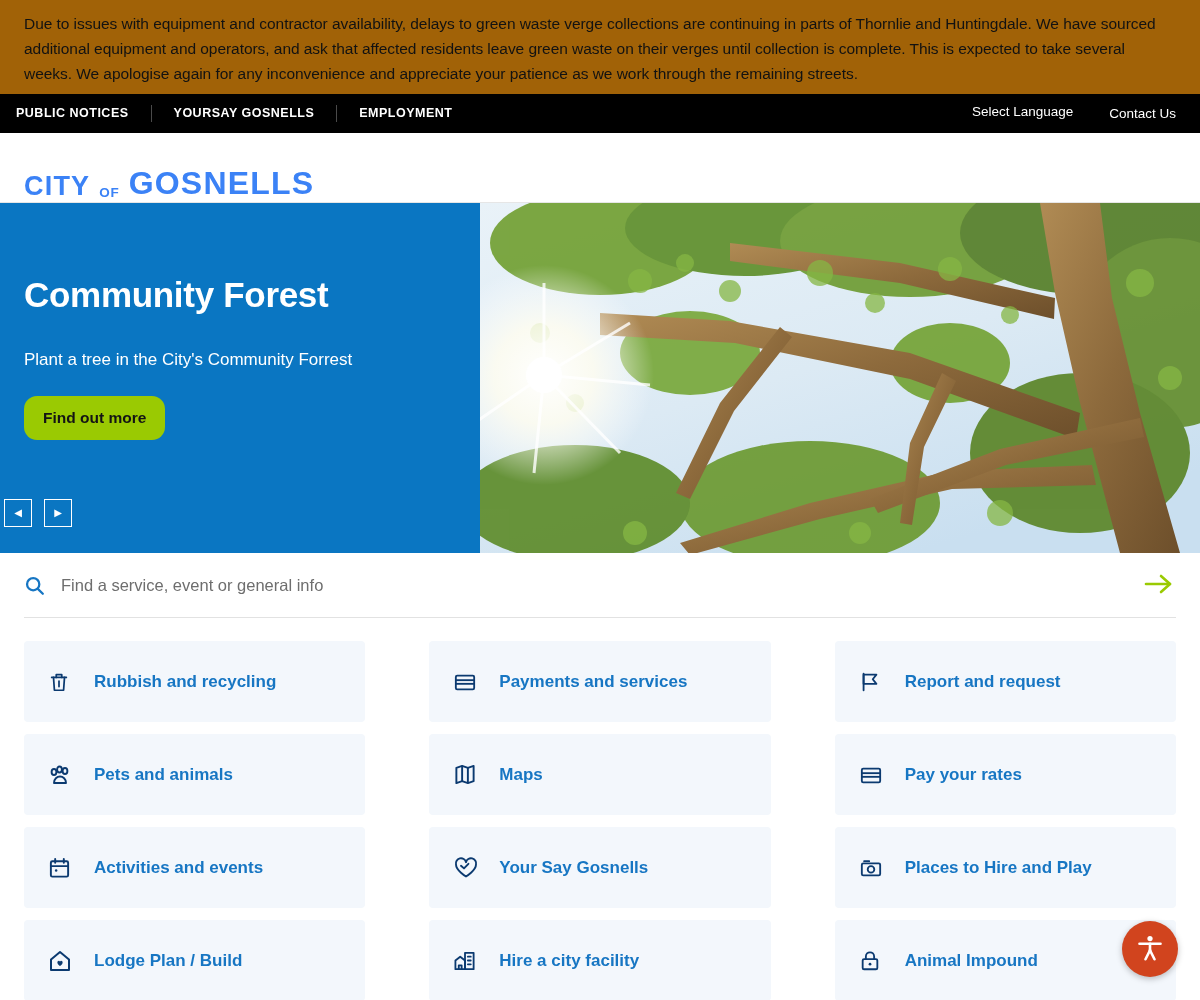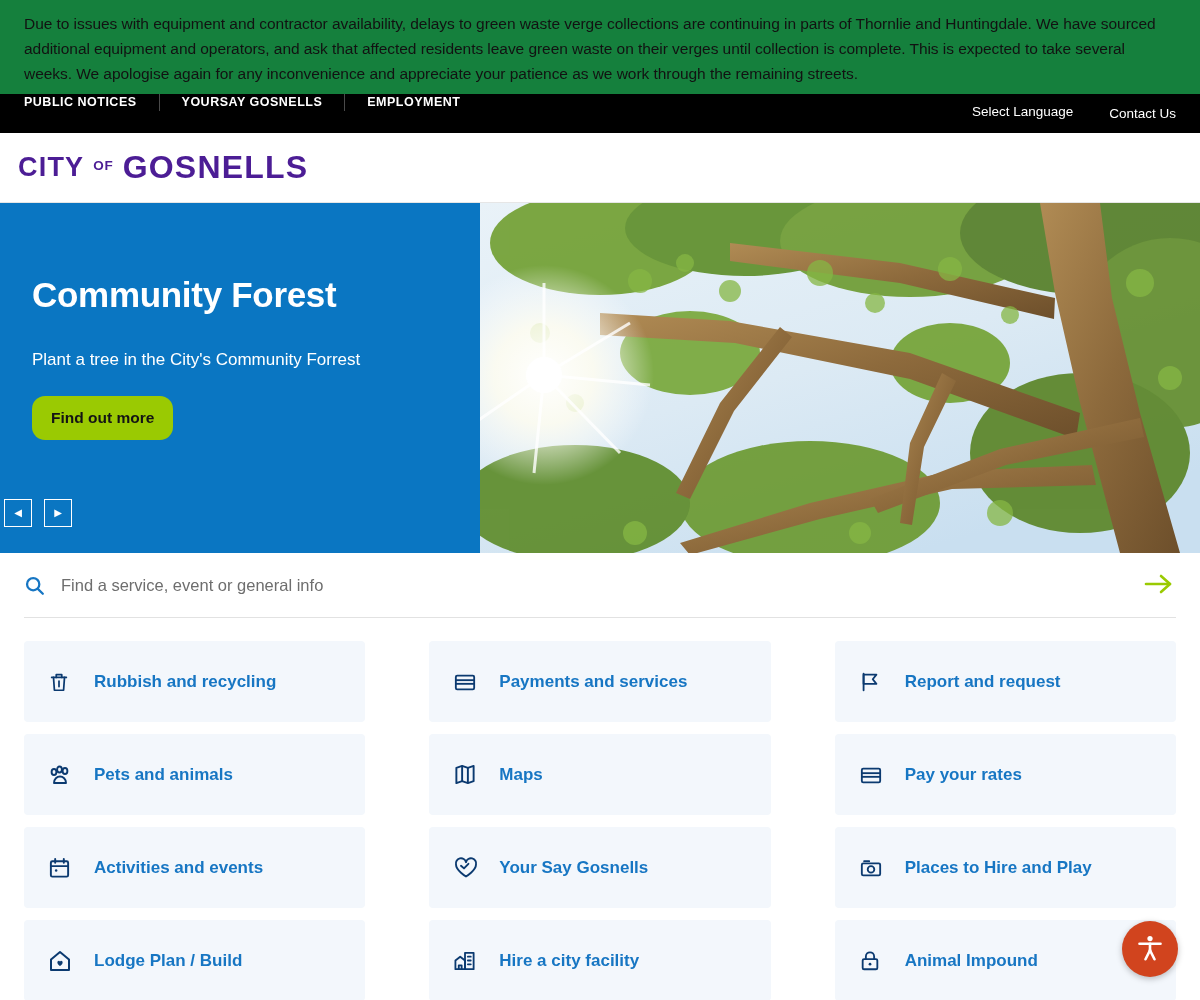--- a/index.html
+++ b/index.html
@@ -8,44 +8,44 @@
     width: 1200px;
     height: 1000px;
     overflow: hidden;
     background: #ffffff;
     font-family: "Liberation Sans", sans-serif;
     -webkit-font-smoothing: antialiased;
   }
 
   
   .alert-banner {
-    background: #15803d;
+    background: #a16207;
     color: #121212;
     padding: 11px 24px 12px 24px;
     height: 94px;
   }
   .alert-banner p {
     font-size: 15.5px;
     line-height: 25px;
     letter-spacing: -0.05px;
   }
 
   
   .utility-bar {
     background: #000000;
     height: 39px;
     display: flex;
     align-items: center;
     position: relative;
   }
   .util-left {
     display: flex;
-    align-items: flex-start;
+    align-items: center;
     height: 100%;
-    padding-left: 24px;
+    padding-left: 16px;
   }
   .util-left a {
     color: #ffffff;
     font-size: 12.5px;
     font-weight: bold;
     letter-spacing: 0.5px;
     text-decoration: none;
     padding: 0 22px;
     line-height: 1;
     display: flex;
@@ -72,24 +72,24 @@
   
   .main-header {
     height: 70px;
     background: #ffffff;
     display: flex;
     align-items: stretch;
     border-bottom: 1px solid #e6e6e6;
   }
   .logo {
     display: flex;
-    align-items: center;
-    padding-left: 18px;
+    align-items: flex-end;
+    padding-left: 24px;
     width: 362px;
-    color: #4c1d95;
+    color: #3b82f6;
     text-decoration: none;
     letter-spacing: 0.5px;
   }
   .logo .lg-city {
     font-size: 27px;
     font-weight: bold;
     letter-spacing: 1.2px;
   }
   .logo .lg-of {
     font-size: 13.5px;
@@ -134,21 +134,21 @@
   
   .hero {
     position: relative;
     height: 350px;
     display: flex;
     overflow: hidden;
   }
   .hero-panel {
     width: 480px;
     background: #0a76c2;
-    padding: 72px 24px 0 32px;
+    padding: 72px 24px 0 24px;
     position: relative;
     flex-shrink: 0;
   }
   .hero-title {
     color: #ffffff;
     font-size: 35px;
     font-weight: bold;
     letter-spacing: -0.3px;
     margin-bottom: 35px;
   }

